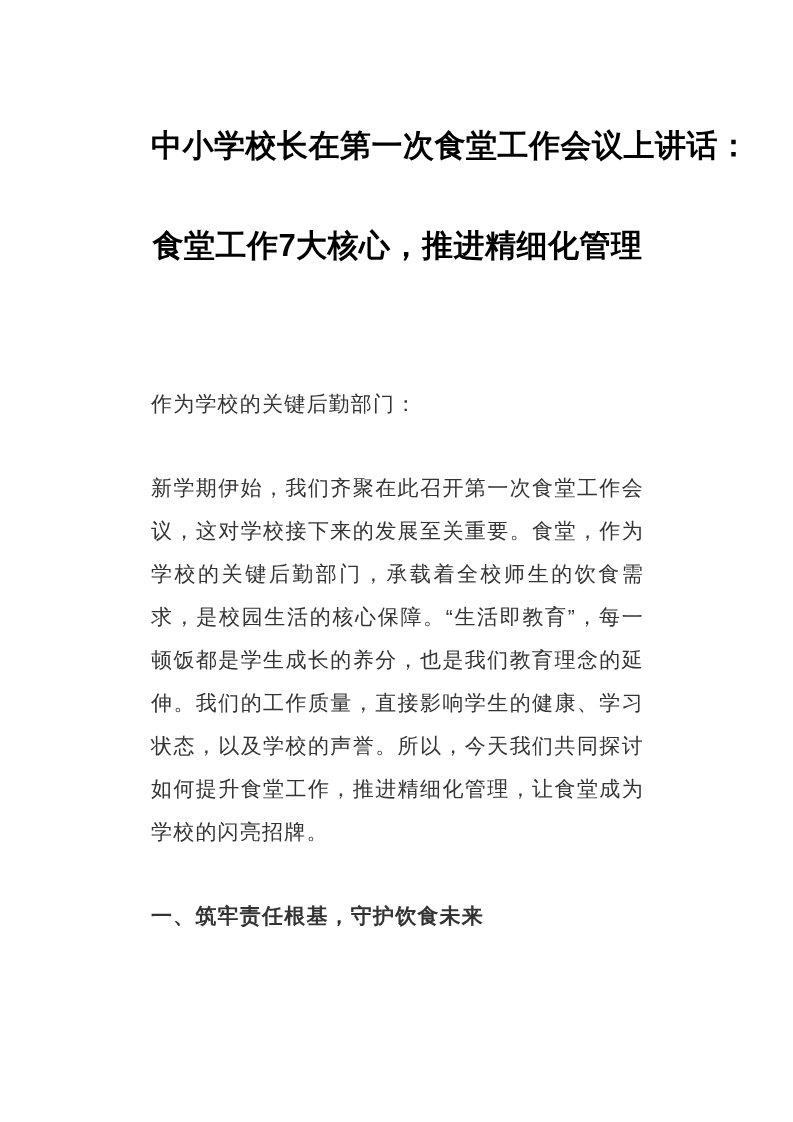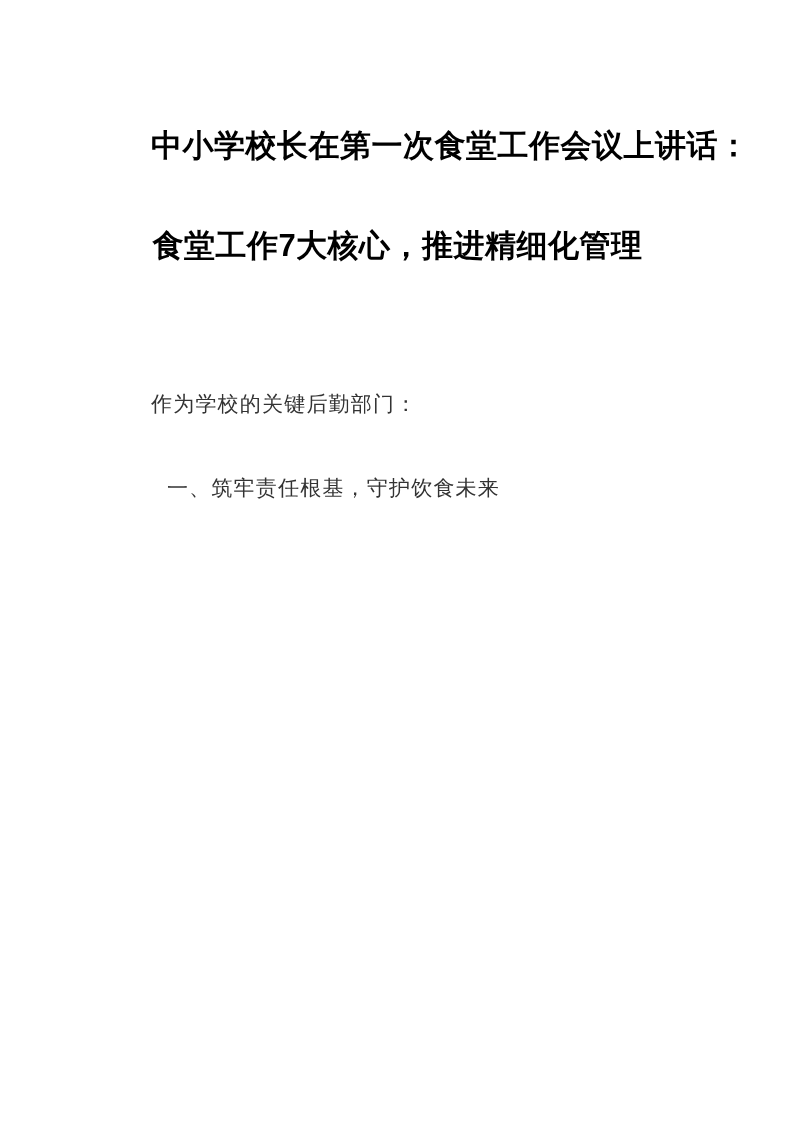--- a/index.html
+++ b/index.html
@@ -36,33 +36,34 @@
     font-size: 21px;
     line-height: 43px;
     letter-spacing: 1.2px;
     text-align: justify;
   }
   .para {
     margin: 0 0 41px 0;
   }
   .section-heading {
     font-size: 21px;
-    font-weight: 400;
+    font-weight: 700;
     line-height: 43px;
     letter-spacing: 1.2px;
-    margin: 16px;
+    margin: 0;
     color: #333333;
   }
 </style>
 </head>
 <body>
 
 <div class="page">
   <div class="doc-title">
     <div class="title-line">中小学校长在第一次食堂工作会议上讲话：</div>
     <div class="title-line">食堂工作7大核心，推进精细化管理</div>
   </div>
 
   <div class="doc-body">
     <p class="para">作为学校的关键后勤部门：</p>
+    <p class="para">新学期伊始，我们齐聚在此召开第一次食堂工作会议，这对学校接下来的发展至关重要。食堂，作为学校的关键后勤部门，承载着全校师生的饮食需求，是校园生活的核心保障。“生活即教育”，每一顿饭都是学生成长的养分，也是我们教育理念的延伸。我们的工作质量，直接影响学生的健康、学习状态，以及学校的声誉。所以，今天我们共同探讨如何提升食堂工作，推进精细化管理，让食堂成为学校的闪亮招牌。</p>
     <h2 class="section-heading">一、筑牢责任根基，守护饮食未来</h2>
   </div>
 </div>
 
 </body></html>

